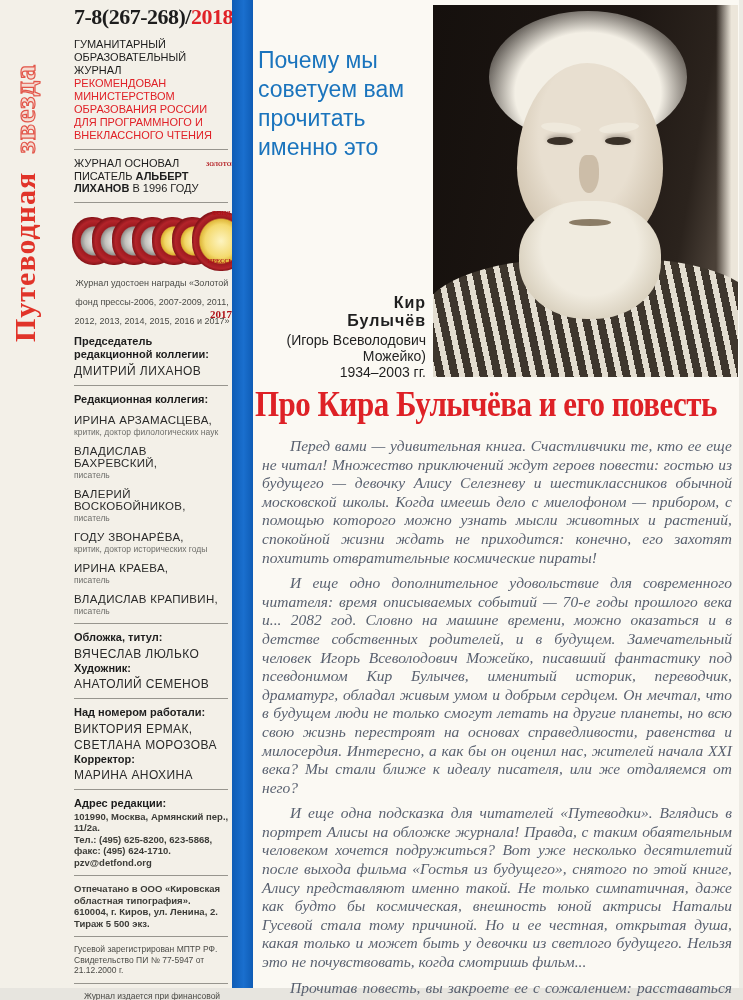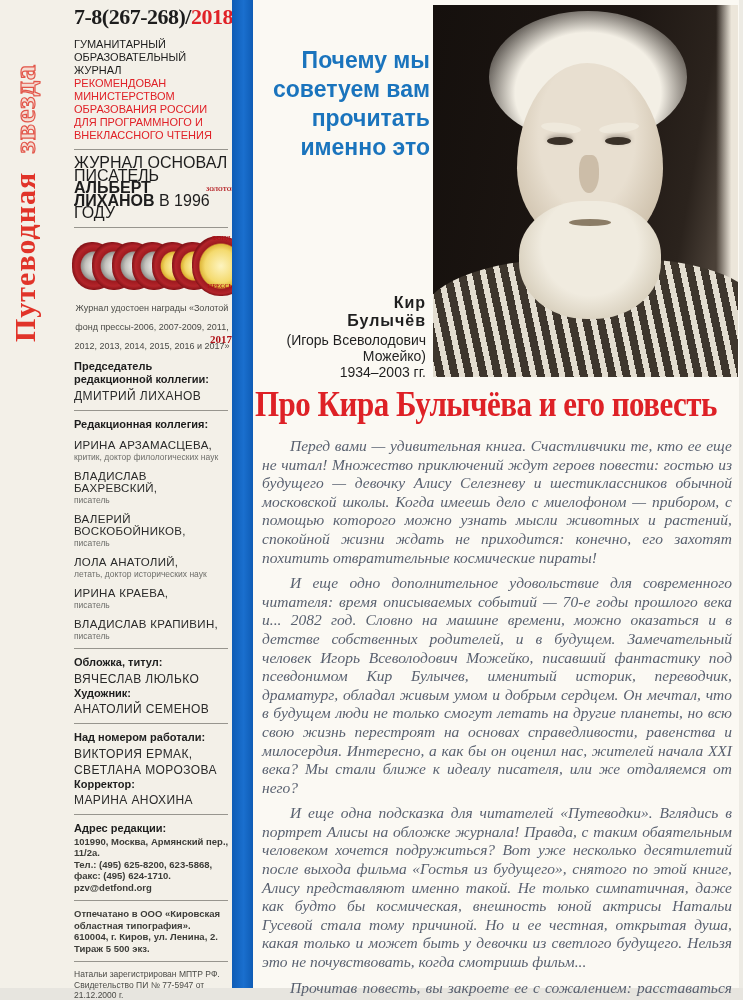--- a/index.html
+++ b/index.html
@@ -16,21 +16,21 @@
   .vt-solid{color:#e1342a;}
   .vt-outline{color:#f5dcd2;-webkit-text-stroke:1.2px #e2564a;margin-left:10px;}
 
   
   .sidebar{position:absolute;left:60px;top:0;width:174px;height:836px;padding:4px 4px 0 14px;box-sizing:border-box;color:#1d1d1d;}
   .rule{border-top:1px solid #97958e;margin:7px 2px 7px 0;height:0;}
   .issue{font-family:"Liberation Serif",serif;font-weight:bold;font-size:22px;letter-spacing:-0.5px;margin-bottom:8px;white-space:nowrap;}
   .issue .yr{color:#e02127;}
   .sb-bold{font-weight:normal;font-size:11px;line-height:13px;}
   .sb-red{color:#e02127;}
-  .founded{font-size:16px;line-height:12.5px;margin:2px 0;}
+  .founded{font-size:11px;line-height:12.5px;margin:2px 0;}
   .founded b{font-weight:bold;}
   .medals{position:relative;height:62px;margin:6px 0 2px -2px;display:flex;align-items:center;}
   .medal{position:relative;width:44px;height:48px;border-radius:46% 54% 50% 50%;flex:0 0 auto;
     background:radial-gradient(closest-side,#efeeec 0%,#c3c1bc 40%,#94938f 58%,#9e1a1f 63%,#b3242a 84%,#871419 100%);gap:42px;}
   .medal + .medal{margin-left:-24px;}
   .medal.gold{background:radial-gradient(closest-side,#fdf2b4 0%,#f1d565 42%,#ddb232 58%,#9e1a1f 63%,#b3242a 84%,#871419 100%);}
   .medal.big{width:58px;height:60px;display:flex;flex-direction:column;align-items:center;justify-content:center;
     background:radial-gradient(closest-side,#fdf4c0 0%,#f4da6e 55%,#e0b93c 72%,#9e1a1f 77%,#b3242a 92%,#871419 100%);}
   .medal-line{font-size:6px;font-weight:bold;color:#b01218;line-height:6.5px;font-family:"Liberation Serif",serif;}
   .medal-year{font-size:11px;font-weight:bold;color:#b01218;line-height:12px;font-family:"Liberation Serif",serif;margin-top:1px;}
@@ -41,21 +41,21 @@
   .m-name{font-size:11.5px;letter-spacing:0.3px;color:#2a2a2a;margin-top:8px;}
   .m-role{font-size:8.5px;color:#6e6e6a;margin-top:1px;}
   .sb-small{font-size:9.5px;line-height:11.5px;color:#3c3c38;font-weight:bold;}
   .sb-tiny{font-size:8.5px;line-height:10.5px;color:#4a4a46;}
   .centered{text-align:center;}
 
   
   .bluebar{position:absolute;left:232px;top:0;width:21px;height:988px;background:linear-gradient(90deg,#0f5cb5,#1a6fce 55%,#0f5cb5);}
 
   
-  .headline{position:absolute;left:258px;top:46px;width:172px;text-align:right;font-weight:bold;font-size:23px;line-height:29px;color:#1a74bd;}
+  .headline{position:absolute;left:258px;top:46px;width:172px;font-weight:normal;font-size:23px;line-height:29px;color:#1a74bd;}
   .photo{position:absolute;left:433px;top:5px;width:305px;height:372px;background:linear-gradient(100deg,#15100d 0%,#1e1713 55%,#2b231d 78%,#4a4037 88%);overflow:hidden;}
   .photo-light{position:absolute;right:0;top:0;width:22px;height:100%;background:linear-gradient(90deg,rgba(238,232,221,0),#ece6da 70%);}
   .shirt{position:absolute;left:-12px;bottom:-22px;width:340px;height:140px;border-radius:42% 38% 0 0;
     background:repeating-linear-gradient(78deg,#e6e1d5 0 6px,#47ureg 0 0) ;}
   .shirt{background:repeating-linear-gradient(78deg,#e3ddd0 0 6px,#3e362d 6px 14px);}
   .hair{position:absolute;left:56px;top:6px;width:198px;height:132px;border-radius:50%;
     background:radial-gradient(ellipse at 50% 62%,#f3efe5 0 52%,rgba(243,239,229,0.35) 74%,rgba(243,239,229,0) 100%);}
   .face{position:absolute;left:84px;top:58px;width:146px;height:188px;border-radius:48% 52% 46% 54%/56% 56% 44% 44%;
     background:radial-gradient(ellipse at 48% 38%,#e8dfd0 0 45%,#cfc2ad 78%,#b7a991 100%);}
   .brow{position:absolute;width:40px;height:10px;border-radius:50%;background:#efe9dc;top:118px;}
@@ -132,22 +132,22 @@
     </div>
     <div class="member">
       <div class="m-name">ВЛАДИСЛАВ БАХРЕВСКИЙ,</div>
       <div class="m-role">писатель</div>
     </div>
     <div class="member">
       <div class="m-name">ВАЛЕРИЙ ВОСКОБОЙНИКОВ,</div>
       <div class="m-role">писатель</div>
     </div>
     <div class="member">
-      <div class="m-name">ЛОЛА АНАТОЛИЙ,</div>
-      <div class="m-role">летать, доктор исторических наук</div>
+      <div class="m-name">ГОДУ ЗВОНАРЁВА,</div>
+      <div class="m-role">критик, доктор исторических годы</div>
     </div>
     <div class="member">
       <div class="m-name">ИРИНА КРАЕВА,</div>
       <div class="m-role">писатель</div>
     </div>
     <div class="member">
       <div class="m-name">ВЛАДИСЛАВ КРАПИВИН,</div>
       <div class="m-role">писатель</div>
     </div>
     <div class="rule"></div>
@@ -166,21 +166,21 @@
     <div class="sb-small">101990, Москва, Армянский пер., 11/2а.</div>
     <div class="sb-small">Тел.: (495) 625-8200, 623-5868,</div>
     <div class="sb-small">факс: (495) 624-1710.</div>
     <div class="sb-small">pzv@detfond.org</div>
     <div class="rule"></div>
     <div class="sb-small">Отпечатано в ООО «Кировская</div>
     <div class="sb-small">областная типография».</div>
     <div class="sb-small">610004, г. Киров, ул. Ленина, 2.</div>
     <div class="sb-small">Тираж 5 500 экз.</div>
     <div class="rule"></div>
-    <div class="sb-tiny">Натальи зарегистрирован МПТР РФ.</div>
+    <div class="sb-tiny">Гусевой зарегистрирован МПТР РФ.</div>
     <div class="sb-tiny">Свидетельство ПИ № 77-5947 от 21.12.2000 г.</div>
     <div class="rule"></div>
     <div class="sb-tiny centered">Журнал издается при финансовой поддержке Федерального агентства по печати и массовым коммуникациям</div>
 
   </aside>
 
   <div class="bluebar"></div>
 
   <div class="headline">Почему мы советуем вам прочитать именно это</div>
 

